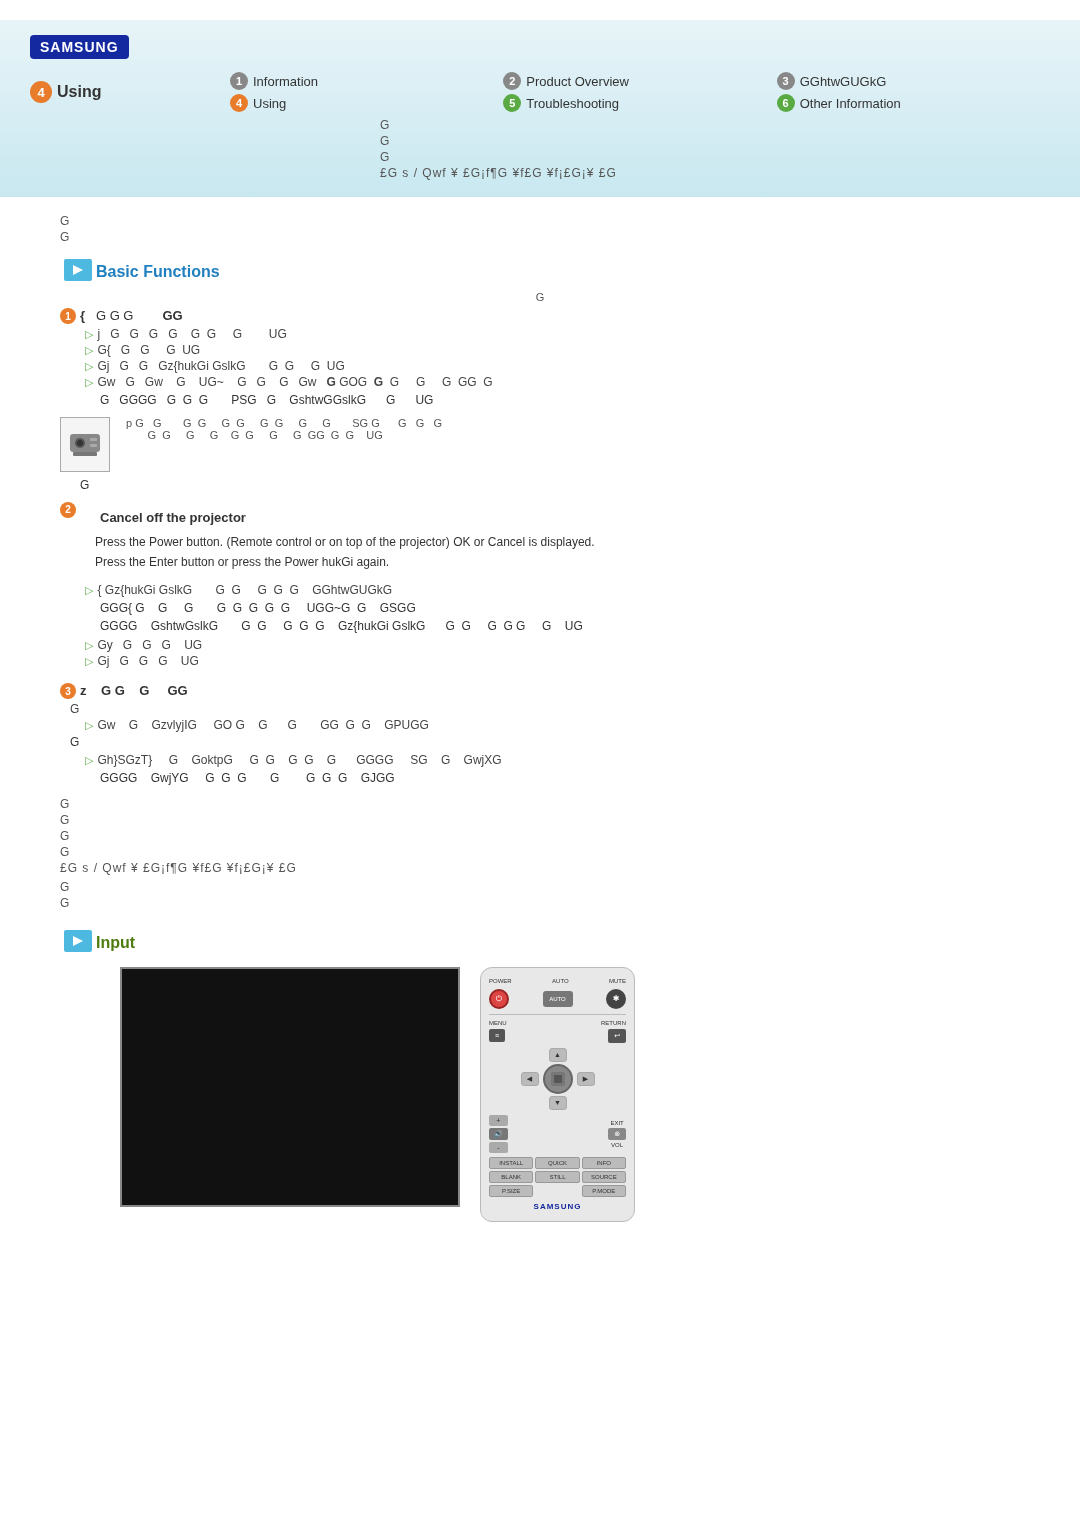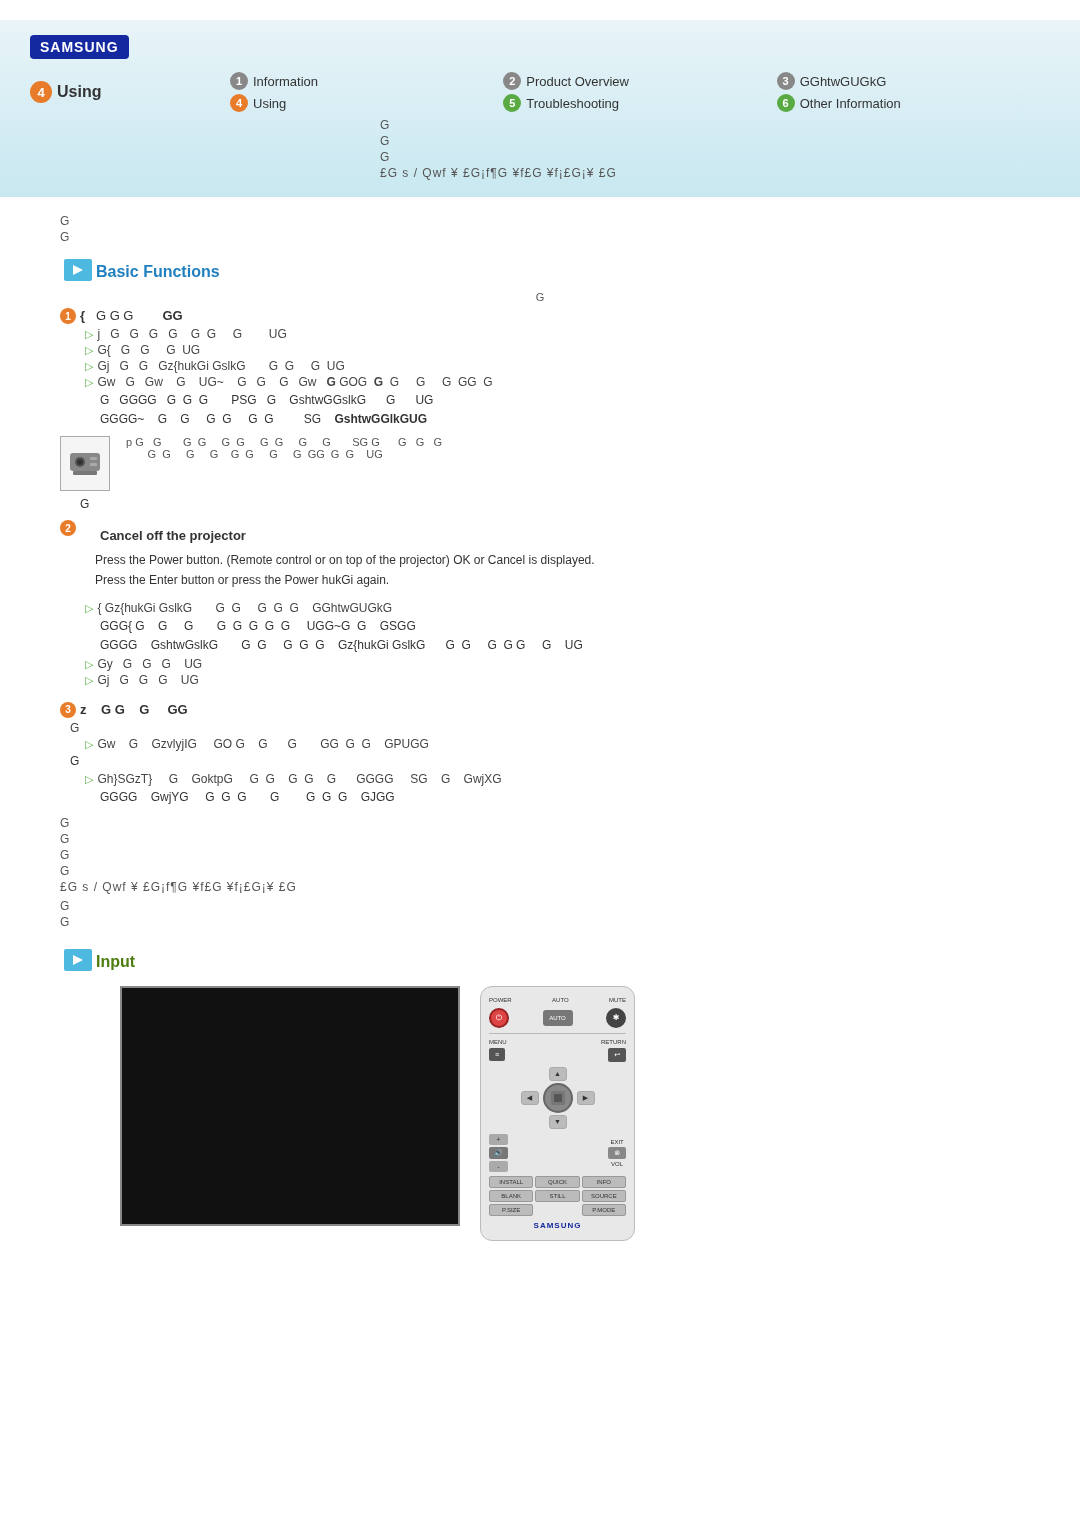--- a/index.html
+++ b/index.html
@@ -435,21 +435,20 @@
       <span class="sub-arrow">▷</span>
       <span>Gj &nbsp; G &nbsp; G &nbsp; Gz{hukGi GslkG &nbsp;&nbsp;&nbsp;&nbsp;&nbsp; G &nbsp;G &nbsp;&nbsp;&nbsp; G &nbsp;UG</span>
     </div>
     <div class="sub-item">
       <span class="sub-arrow">▷</span>
       <span>Gw &nbsp; G &nbsp; Gw &nbsp;&nbsp; G &nbsp;&nbsp; UG~ &nbsp;&nbsp; G &nbsp; G &nbsp;&nbsp; G &nbsp; Gw &nbsp; <strong>G</strong> GOG &nbsp;<strong>G</strong> &nbsp;G &nbsp;&nbsp;&nbsp; G &nbsp;&nbsp;&nbsp; G &nbsp;GG &nbsp;G</span>
     </div>
 
     <div class="indent-block">
       <div class="text-block">G &nbsp; GGGG &nbsp; G &nbsp;G &nbsp;G &nbsp;&nbsp;&nbsp;&nbsp;&nbsp; PSG &nbsp; G &nbsp;&nbsp; GshtwGGslkG &nbsp;&nbsp;&nbsp;&nbsp; G &nbsp;&nbsp;&nbsp;&nbsp; UG</div>
-      <div class="text-block">GGGG~ &nbsp;&nbsp; G &nbsp;&nbsp; G &nbsp;&nbsp;&nbsp; G &nbsp;G &nbsp;&nbsp;&nbsp; G &nbsp;G &nbsp;&nbsp;&nbsp;&nbsp;&nbsp;&nbsp;&nbsp; SG &nbsp;&nbsp; <strong>GshtwGGlkGUG</strong></div>
     </div>
 
     <div style="display:flex; align-items:flex-start; margin: 8px 0 5px 0; gap:10px;">
       <div style="width:50px; height:55px; border:1px solid #aaa; background:#f5f5f5; display:flex; align-items:center; justify-content:center; flex-shrink:0;">
         <svg width="40" height="40" viewBox="0 0 40 40">
           <rect x="5" y="10" width="30" height="18" rx="3" fill="#888"></rect>
           <circle cx="15" cy="19" r="5" fill="#555"></circle>
           <circle cx="15" cy="19" r="3" fill="#333"></circle>
           <rect x="25" y="14" width="7" height="3" rx="1" fill="#aaa"></rect>
           <rect x="25" y="20" width="7" height="3" rx="1" fill="#aaa"></rect>

